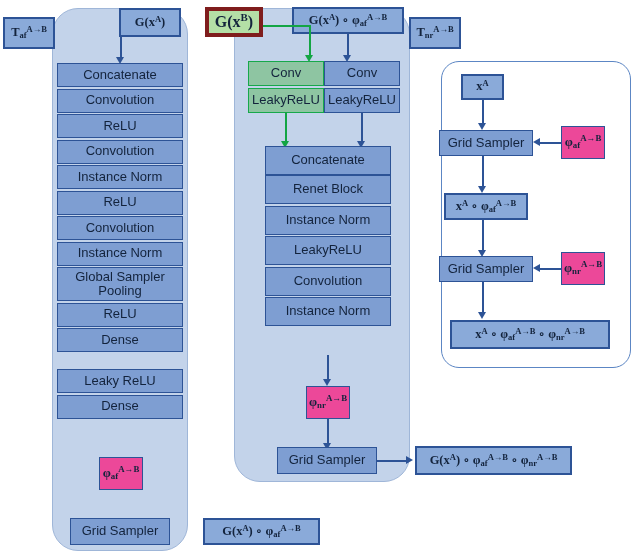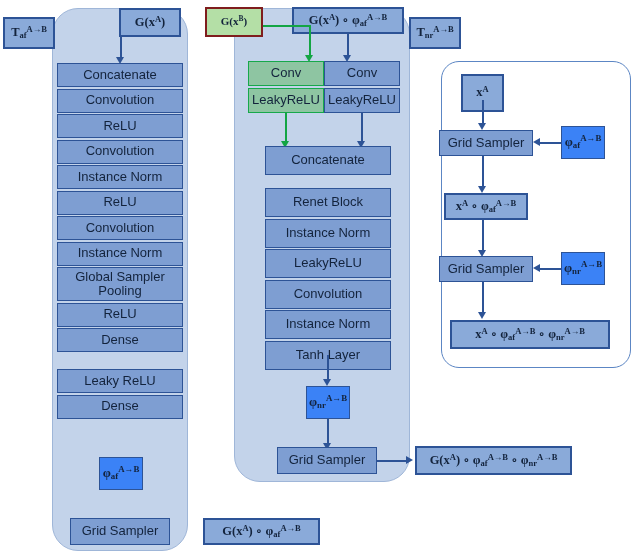--- a/index.html
+++ b/index.html
@@ -17,24 +17,24 @@
     background:#ffffff;border:1.4px solid #5c86c4;border-radius:18px;
   }
   
   .nb{
     position:absolute;box-sizing:border-box;
     background:#7e9ed2;border:1.6px solid #2d5396;
     display:flex;align-items:center;justify-content:center;
     text-align:center;line-height:1.08;
     font-size:13px;color:#13233c;
   }
-  .nb.sq{background:#3b82f6;}
+  .nb.sq{background:#ec4899;}
   .nb.hdr{background:#8aaad9;border-width:2px;font-weight:bold;font-size:12.5px;}
   .nb.green{background:#8ec5a2;border:1.6px solid #17a84b;}
-  .nb.greenhdr{background:#b4dfa6;border:2px solid #7f1d1d;font-weight:bold;font-size:11px;}
+  .nb.greenhdr{background:#b4dfa6;border:4px solid #7f1d1d;font-weight:bold;font-size:16px;}
   .stack{position:absolute;box-sizing:border-box;}
   .stack .nb{position:relative;width:100%;}
   
   .ln{position:absolute;background:#2d5396;}
   .ln.g{background:#13a544;}
   .ah{position:absolute;width:0;height:0;}
   .ah.down{border-left:4.5px solid transparent;border-right:4.5px solid transparent;border-top:7px solid #2d5396;}
   .ah.down.g{border-top-color:#13a544;}
   .ah.right{border-top:4.5px solid transparent;border-bottom:4.5px solid transparent;border-left:7px solid #2d5396;}
   .ah.left{border-top:4.5px solid transparent;border-bottom:4.5px solid transparent;border-right:7px solid #2d5396;}
@@ -116,26 +116,25 @@
     <div class="nb" style="height: 25px; margin-top: 1.5px;">LeakyReLU</div>
   </div>
 
 <div class="ln g" style="left:285px;top:112px;width:1.6px;height:32px;"></div>
 <div class="ah down g" style="left:281px;top:141px;"></div>
 <div class="ln" style="left:361px;top:112px;width:1.6px;height:32px;"></div>
 <div class="ah down" style="left:357px;top:141px;"></div>
 
 <div class="stack" style="left:265px;top:146px;width:126px;">
     <div class="nb" style="height: 29px; margin-top: 0px;">Concatenate</div>
-    <div class="nb" style="height: 29px; margin-top: 13px;">Renet Block</div>
+    <div class="nb" style="height: 29px; margin-top: 0;">Renet Block</div>
     <div class="nb" style="height: 29px; margin-top: 1.5px;">Instance Norm</div>
     <div class="nb" style="height: 29px; margin-top: 1.5px;">LeakyReLU</div>
     <div class="nb" style="height: 29px; margin-top: 1.5px;">Convolution</div>
     <div class="nb" style="height: 29px; margin-top: 1.5px;">Instance Norm</div>
-    <div class="nb" style="height: 29px; margin-top: 1.5px;">Tanh Layer</div>
   </div>
 
 <div class="ln" style="left:327px;top:355px;width:1.6px;height:26px;"></div>
 <div class="ah down" style="left:323px;top:379px;"></div>
 
 <div class="nb sq" style="left:306px;top:386px;width:44px;height:33px;">
     <span class="mi">φ<sub>nr</sub><sup>A→B</sup></span>
   </div>
 
 <div class="ln" style="left:327px;top:419px;width:1.6px;height:26px;"></div>
@@ -145,21 +144,21 @@
 
 <div class="ln" style="left:377px;top:460px;width:31px;height:1.6px;"></div>
 <div class="ah right" style="left:406px;top:456px;"></div>
 
 <div class="nb hdr" style="left:415px;top:446px;width:157px;height:29px;">
     <span class="mi">G(x<sup>A</sup>) ∘ φ<sub>af</sub><sup>A→B</sup> ∘ φ<sub>nr</sub><sup>A→B</sup></span>
   </div>
 
 <div class="panel whitebox" style="left:441px;top:61px;width:190px;height:307px;"></div>
 
-<div class="nb hdr" style="left:461px;top:74px;width:43px;height:38px;">
+<div class="nb hdr" style="left:461px;top:74px;width:43px;height:26px;">
     <span class="mi">x<sup>A</sup></span>
   </div>
 <div class="ln" style="left:482px;top:100px;width:1.6px;height:25px;"></div>
 <div class="ah down" style="left:478px;top:123px;"></div>
 
 <div class="nb" style="left:439px;top:130px;width:94px;height:26px;">Grid Sampler</div>
 <div class="nb sq" style="left:561px;top:126px;width:44px;height:33px;">
     <span class="mi">φ<sub>af</sub><sup>A→B</sup></span>
   </div>
 <div class="ln" style="left:540px;top:142px;width:21px;height:1.6px;"></div>

